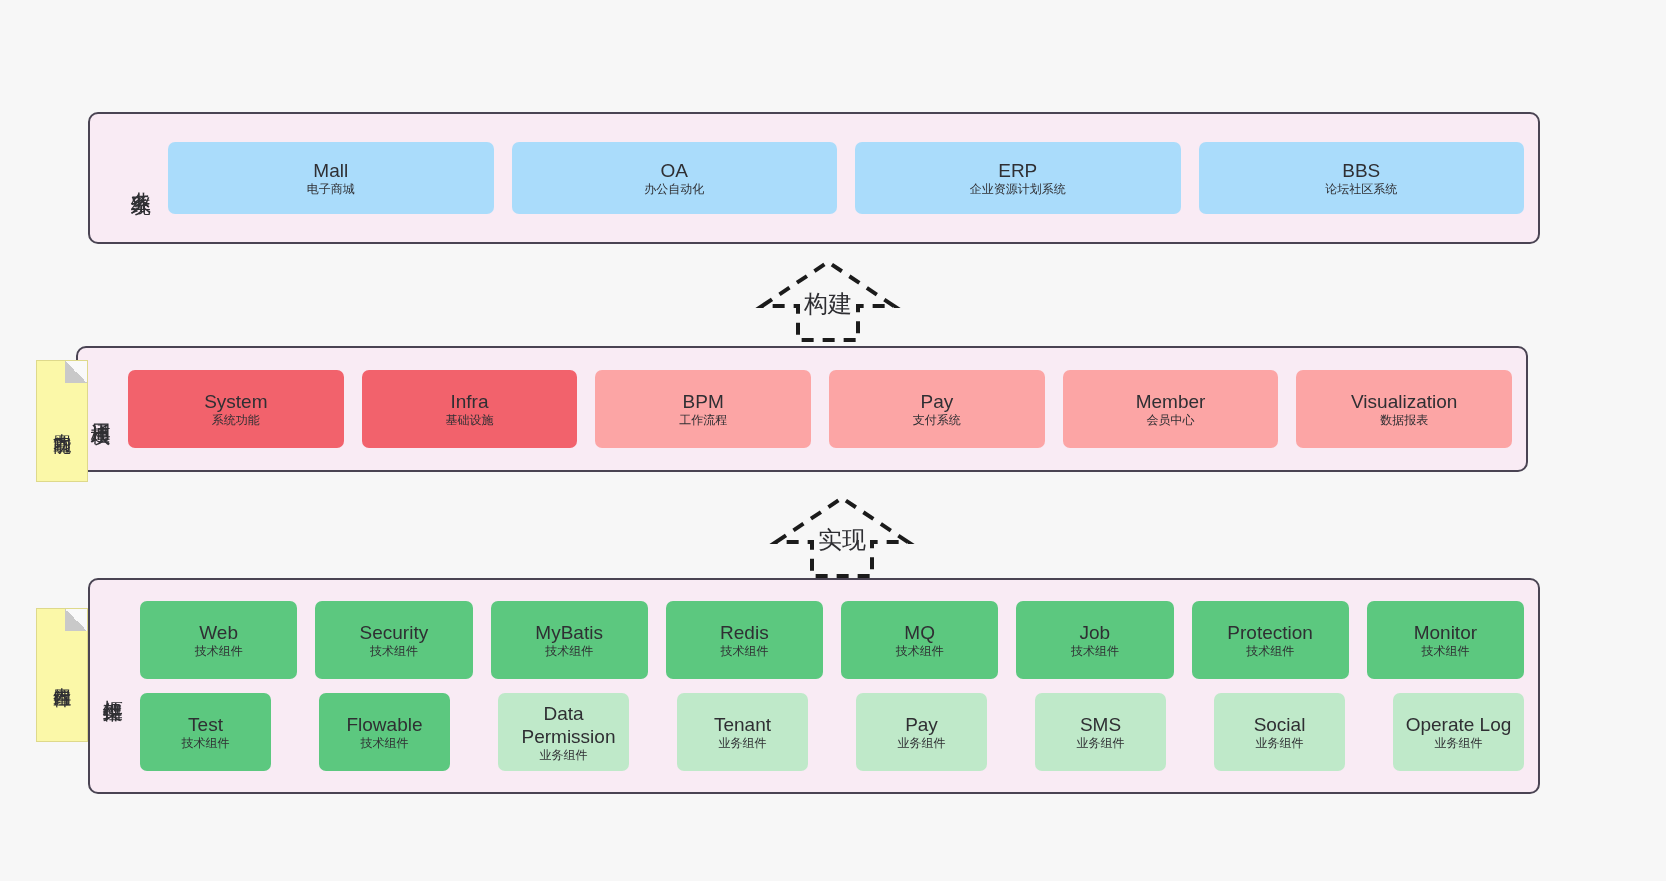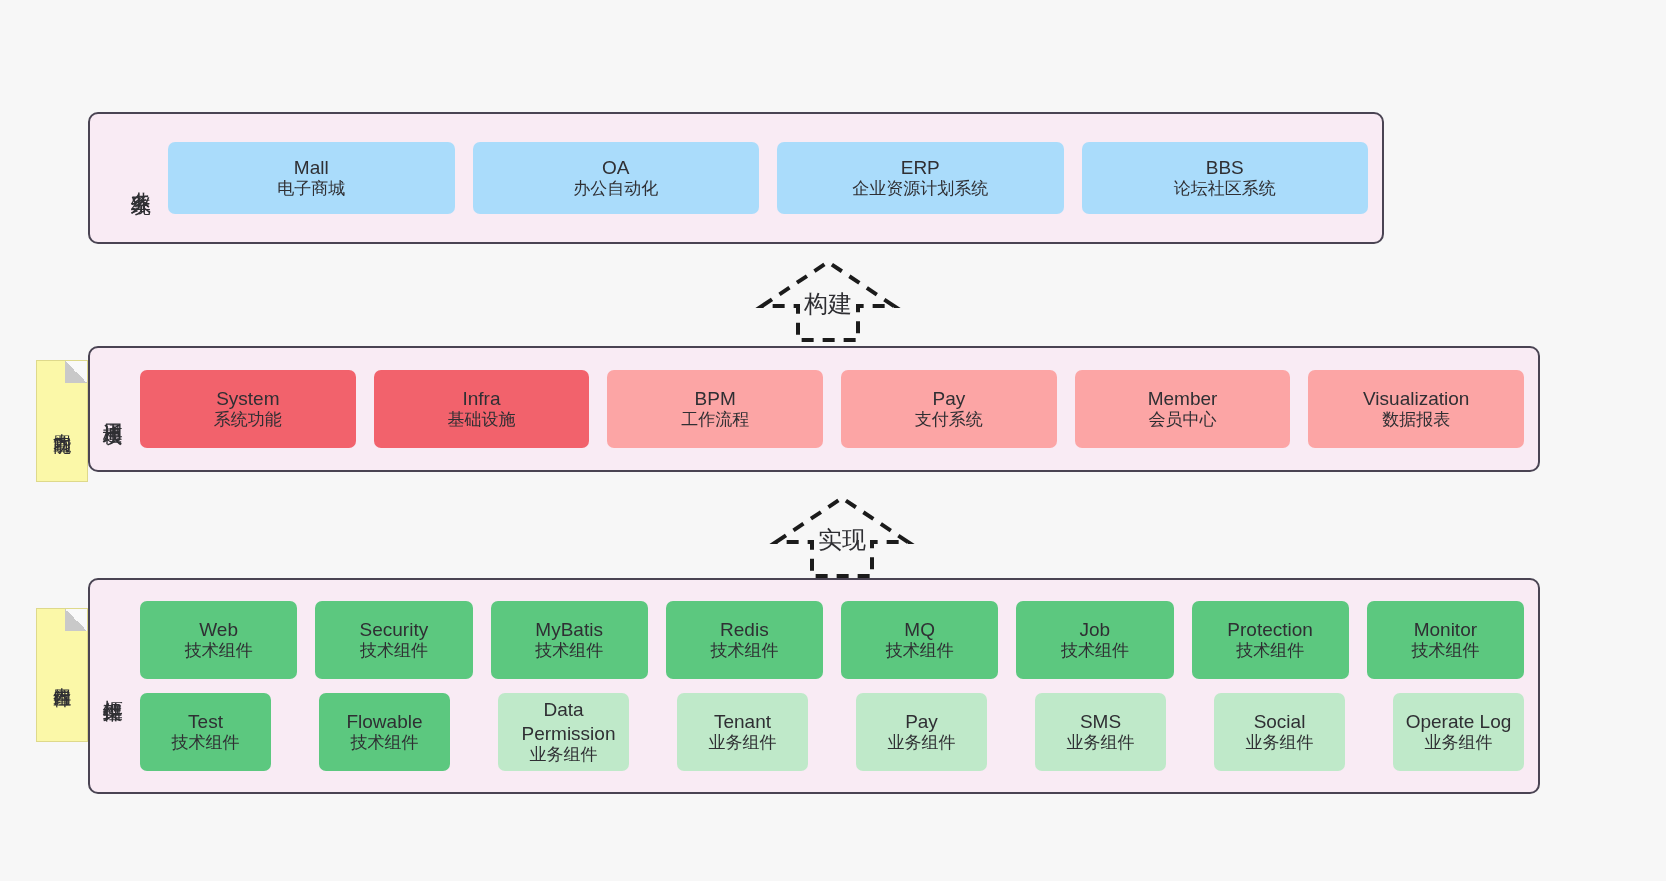--- a/index.html
+++ b/index.html
@@ -75,21 +75,21 @@
     line-height: 1.22;
     box-sizing: border-box;
     padding: 4px 6px;
     overflow: hidden;
   }
   .node .n-name {
     font-size: 19px;
     white-space: normal;
   }
   .node .n-sub {
-    font-size: 17px;
+    font-size: 12px;
   }
 
   .node.blue      { background: #aadcfb; }
   .node.red       { background: #f2626c; }
   .node.pink      { background: #fca5a5; }
   .node.green     { background: #5cc87f; }
   .node.lightgreen{ background: #bfe9c9; }
 
   
   .note {
@@ -131,21 +131,21 @@
     padding: 0 2px;
     color: #2f2f33;
     white-space: nowrap;
   }
 </style>
 </head>
 <body>
 
 <div id="stage">
 
-  <div class="layer" id="layer-0" style="left:88px; top:112px; width:1296px; height:132px;padding-left:28px;">
+  <div class="layer" id="layer-0" style="left:88px; top:112px; width:1452px; height:132px;padding-left:28px;">
     <div class="layer-title">业务系统</div>
     <div class="layer-body">
       <div class="row" style="height:72px;">
         <div class="node blue">
           <span class="n-name">Mall</span>
           <span class="n-sub">电子商城</span>
         </div>
         <div class="node blue">
           <span class="n-name">OA</span>
           <span class="n-sub">办公自动化</span>
@@ -162,21 +162,21 @@
     </div>
   </div>
 
   <div class="arrow" style="left:758px; top:258px; width:140px; height:86px;">
     <svg width="140" height="86" viewBox="0 0 140 86" aria-hidden="true">
       <path d="M 4 48 L 70 4 L 136 48 L 100 48 L 100 82 L 40 82 L 40 48 Z" fill="none" stroke="#1b1b1b" stroke-width="4" stroke-dasharray="12 9" stroke-linejoin="miter"></path>
     </svg>
     <span class="arrow-label" style="top:30px;">构建</span>
   </div>
 
-  <div class="layer" id="layer-1" style="left:88px; top:346px; width:1452px; height:126px;">
+  <div class="layer" id="layer-1" style="left:76px; top:346px; width:1452px; height:126px;">
     <div class="layer-title">通用模块</div>
     <div class="layer-body">
       <div class="row" style="height:78px;">
         <div class="node red">
           <span class="n-name">System</span>
           <span class="n-sub">系统功能</span>
         </div>
         <div class="node red">
           <span class="n-name">Infra</span>
           <span class="n-sub">基础设施</span>

